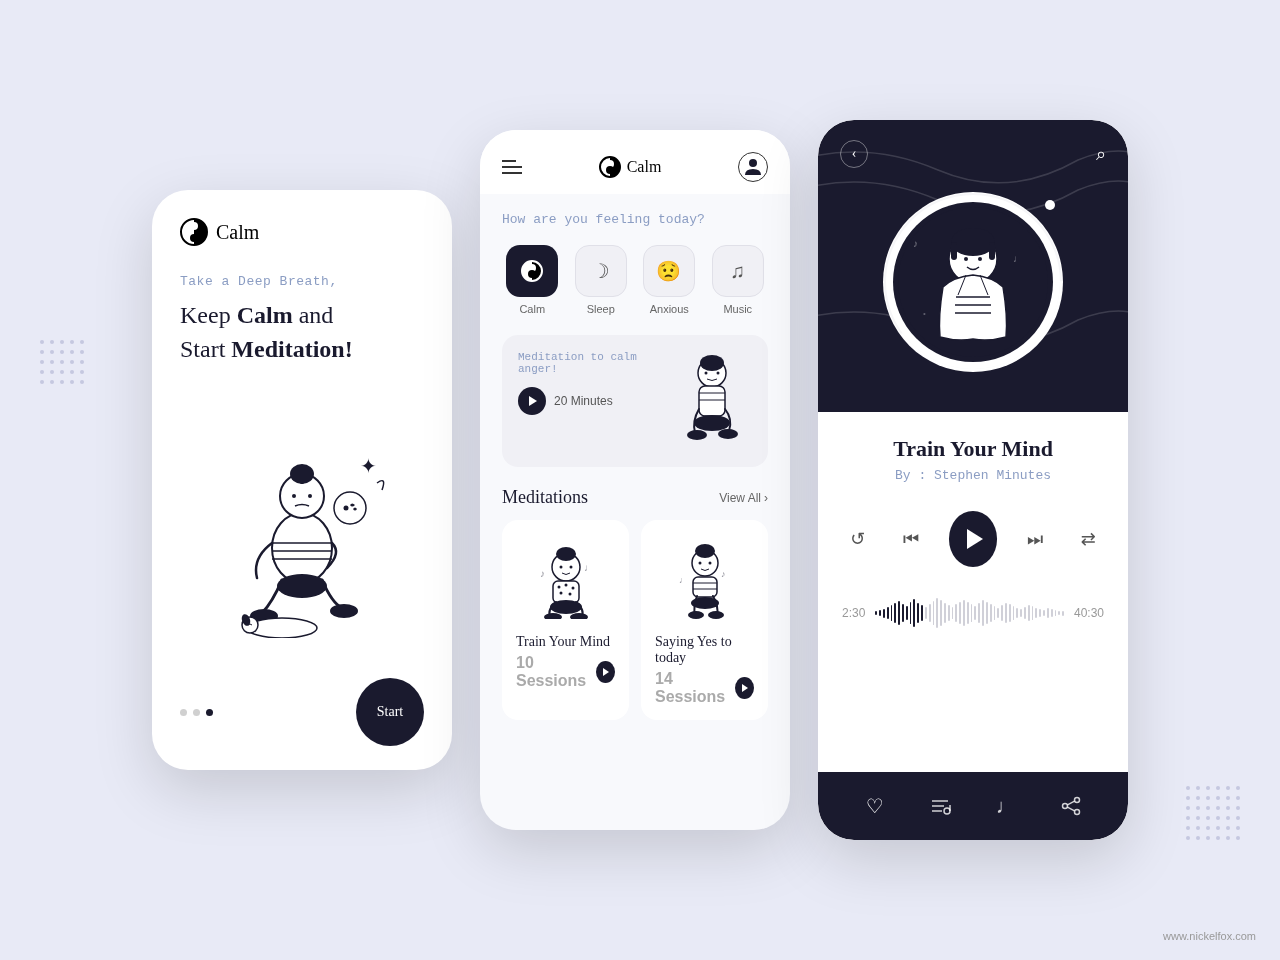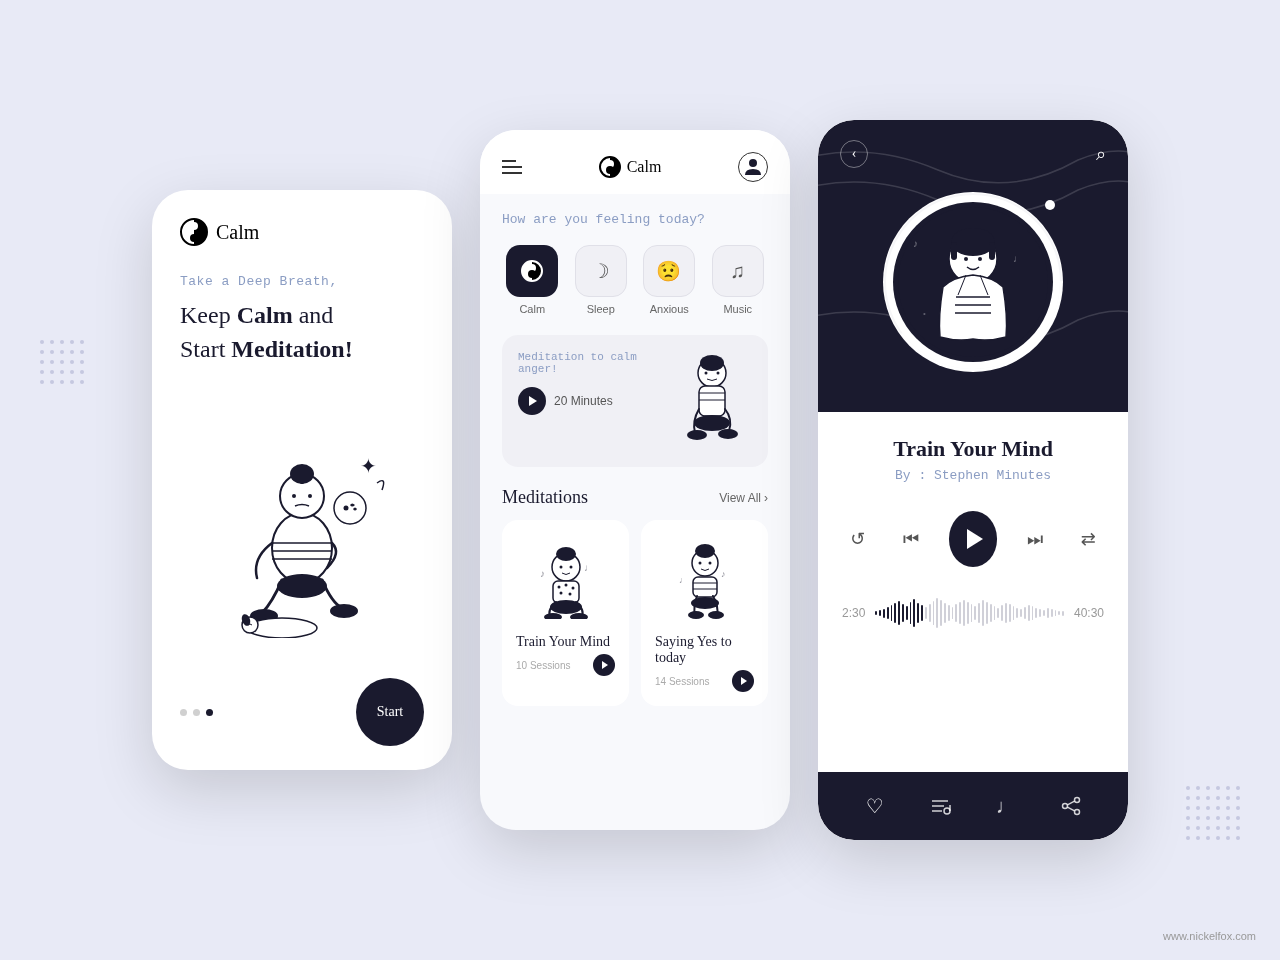--- a/index.html
+++ b/index.html
@@ -265,21 +265,21 @@
       cursor: pointer;
     }
     .med-card-img {
       width: 100%;
       height: 90px;
       display: flex; align-items: center; justify-content: center;
       margin-bottom: 10px;
     }
     .med-card-title { font-size: 14px; color: #1a1a2e; margin-bottom: 4px; }
     .med-card-footer { display: flex; align-items: center; justify-content: space-between; }
-    .sessions-count { font-size: 10px; color: #aaa; font-family: sans-serif; }
+    .sessions-count { font-size: 16px; color: #aaa; font-family: sans-serif; font-weight: bold; }
     .play-btn-xs {
       width: 22px; height: 22px;
       border-radius: 50%;
       background: #1a1a2e;
       display: flex; align-items: center; justify-content: center;
       cursor: pointer;
     }
     .play-btn-xs::after {
       content: '';
       border-left: 6px solid #fff;

